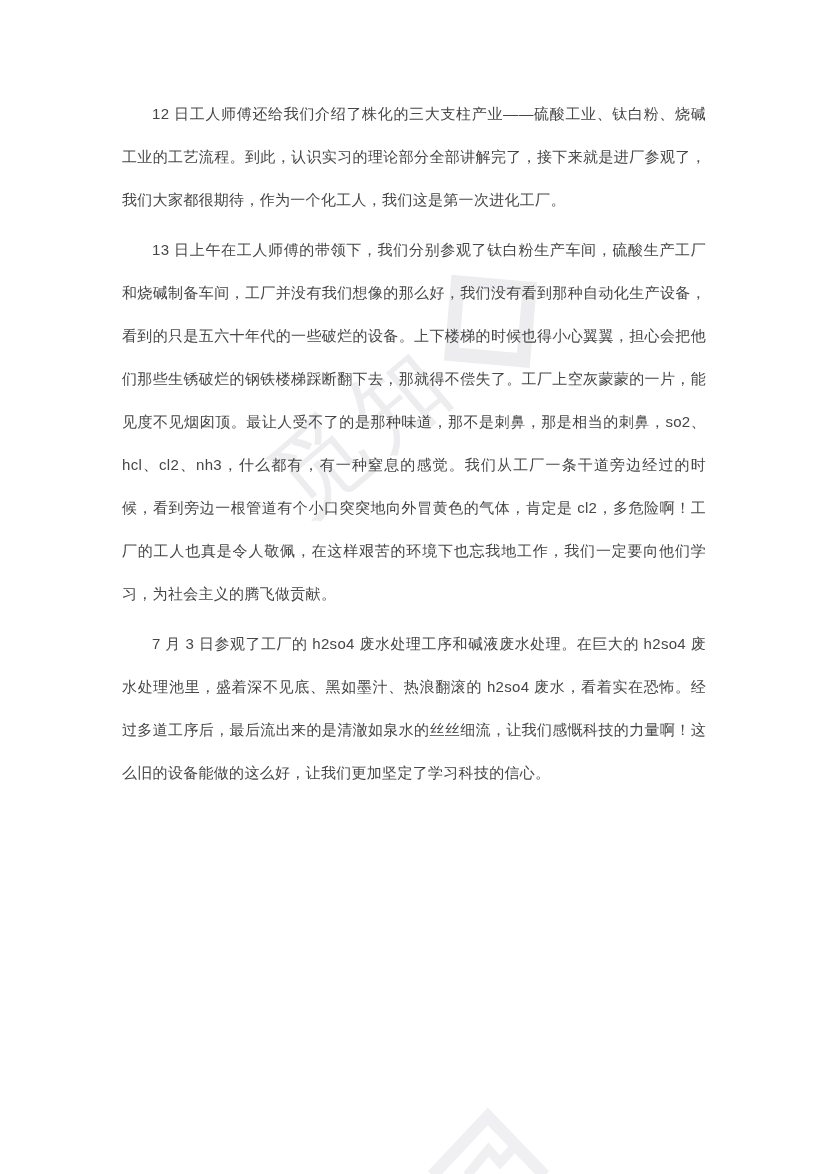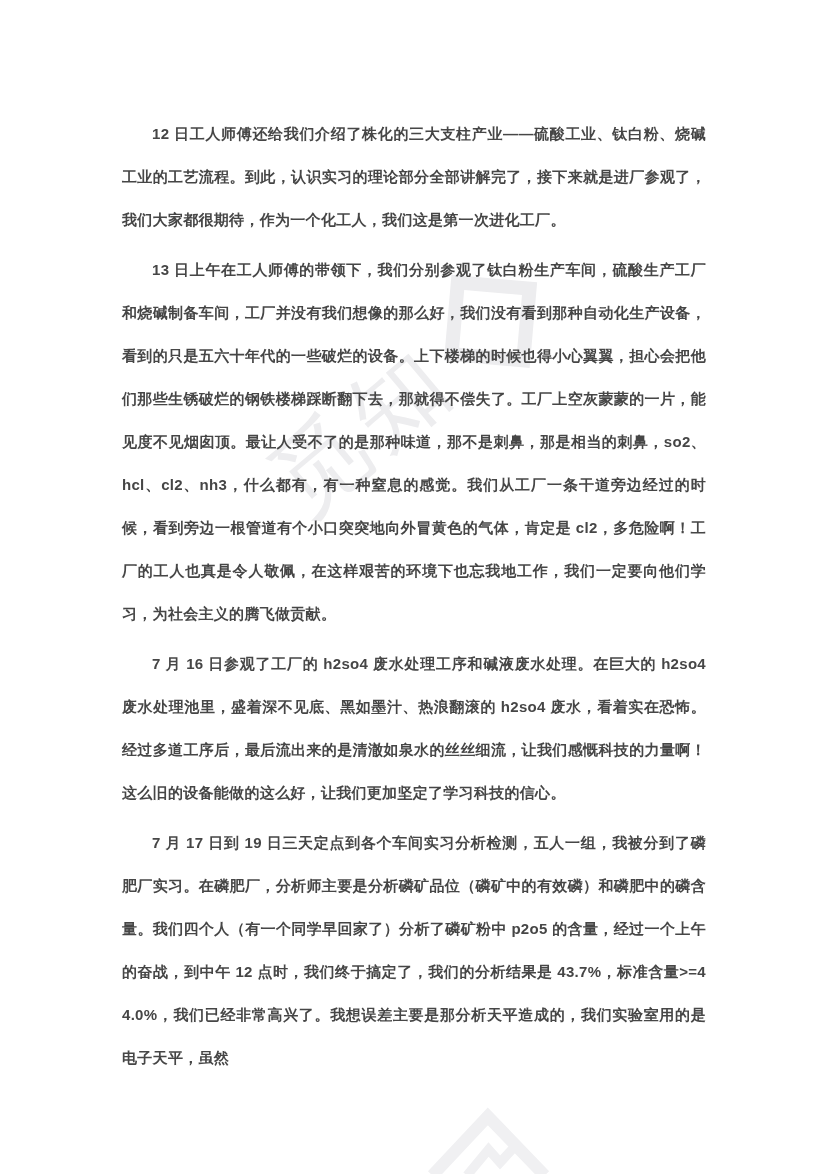--- a/index.html
+++ b/index.html
@@ -13,24 +13,23 @@
     height: 1174px;
     background: #ffffff;
     overflow: hidden;
     font-family: "Liberation Sans", "DejaVu Sans", sans-serif;
   }
 
   
   .content {
     position: absolute;
     left: 122px;
-    top: 112px;
+    top: 92px;
     width: 584px;
     z-index: 2;
-    font-weight: bold;
   }
   p.doc {
     margin: 0 0 7px 0;
     font-size: 15px;
     line-height: 43px;
     color: #464646;
     text-align: justify;
     text-justify: inter-character;
     word-break: break-all;
     text-indent: 2em;
@@ -84,17 +83,16 @@
   </div>
 
   <svg class="wm-bottom" width="180" height="72" viewBox="0 0 180 100">
     <polyline points="10,102 87,20 166,102" fill="none" stroke="#f0f0f2" stroke-width="17" stroke-linejoin="miter"></polyline>
     <polyline points="58,102 88,66 104,84 128,58" fill="none" stroke="#f0f0f2" stroke-width="13" stroke-linejoin="miter"></polyline>
   </svg>
 
   <div class="content">
     <p class="doc">12 日工人师傅还给我们介绍了株化的三大支柱产业——硫酸工业、钛白粉、烧碱工业的工艺流程。到此，认识实习的理论部分全部讲解完了，接下来就是进厂参观了，我们大家都很期待，作为一个化工人，我们这是第一次进化工厂。</p>
     <p class="doc">13 日上午在工人师傅的带领下，我们分别参观了钛白粉生产车间，硫酸生产工厂和烧碱制备车间，工厂并没有我们想像的那么好，我们没有看到那种自动化生产设备，看到的只是五六十年代的一些破烂的设备。上下楼梯的时候也得小心翼翼，担心会把他们那些生锈破烂的钢铁楼梯踩断翻下去，那就得不偿失了。工厂上空灰蒙蒙的一片，能见度不见烟囱顶。最让人受不了的是那种味道，那不是刺鼻，那是相当的刺鼻，so2、hcl、cl2、nh3，什么都有，有一种窒息的感觉。我们从工厂一条干道旁边经过的时候，看到旁边一根管道有个小口突突地向外冒黄色的气体，肯定是 cl2，多危险啊！工厂的工人也真是令人敬佩，在这样艰苦的环境下也忘我地工作，我们一定要向他们学习，为社会主义的腾飞做贡献。</p>
-    <p class="doc">7 月 16 日参观了工厂的 h2so4 废水处理工序和碱液废水处理。在巨大的 h2so4 废水处理池里，盛着深不见底、黑如墨汁、热浪翻滚的 h2so4 废水，看着实在恐怖。经过多道工序后，最后流出来的是清澈如泉水的丝丝细流，让我们感慨科技的力量啊！这么旧的设备能做的这么好，让我们更加坚定了学习科技的信心。</p>
-    <p class="doc">7 月 17 日到 19 日三天定点到各个车间实习分析检测，五人一组，我被分到了磷肥厂实习。在磷肥厂，分析师主要是分析磷矿品位（磷矿中的有效磷）和磷肥中的磷含量。我们四个人（有一个同学早回家了）分析了磷矿粉中 p2o5 的含量，经过一个上午的奋战，到中午 12 点时，我们终于搞定了，我们的分析结果是 43.7%，标准含量&gt;=44.0%，我们已经非常高兴了。我想误差主要是那分析天平造成的，我们实验室用的是电子天平，虽然</p>
+    <p class="doc">7 月 3 日参观了工厂的 h2so4 废水处理工序和碱液废水处理。在巨大的 h2so4 废水处理池里，盛着深不见底、黑如墨汁、热浪翻滚的 h2so4 废水，看着实在恐怖。经过多道工序后，最后流出来的是清澈如泉水的丝丝细流，让我们感慨科技的力量啊！这么旧的设备能做的这么好，让我们更加坚定了学习科技的信心。</p>
   </div>
 
 </div>
 
 </body></html>

